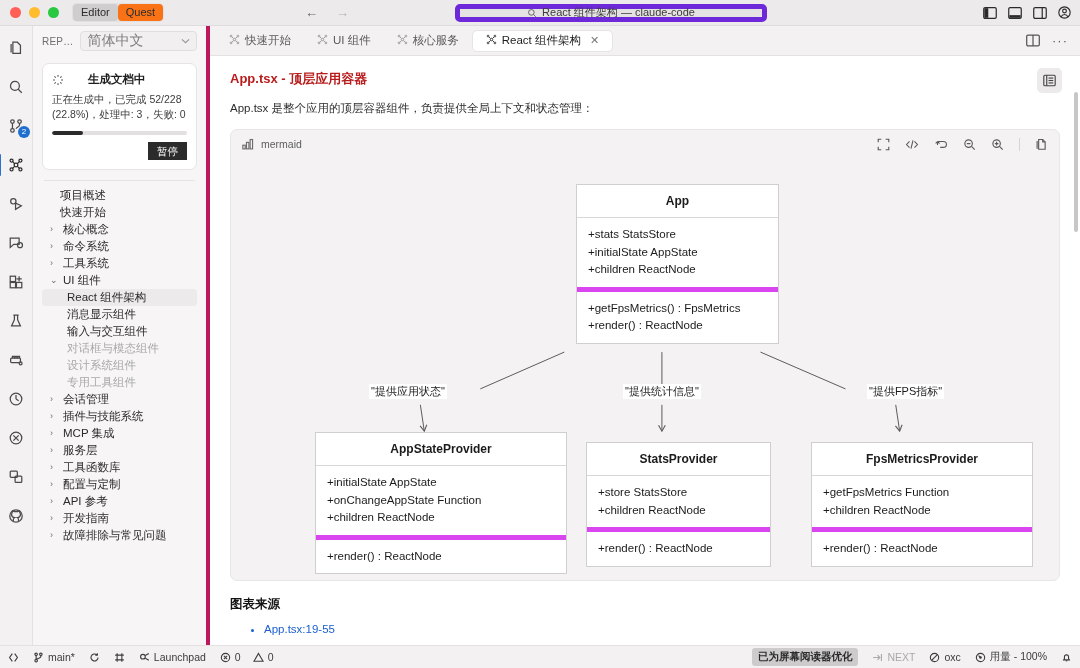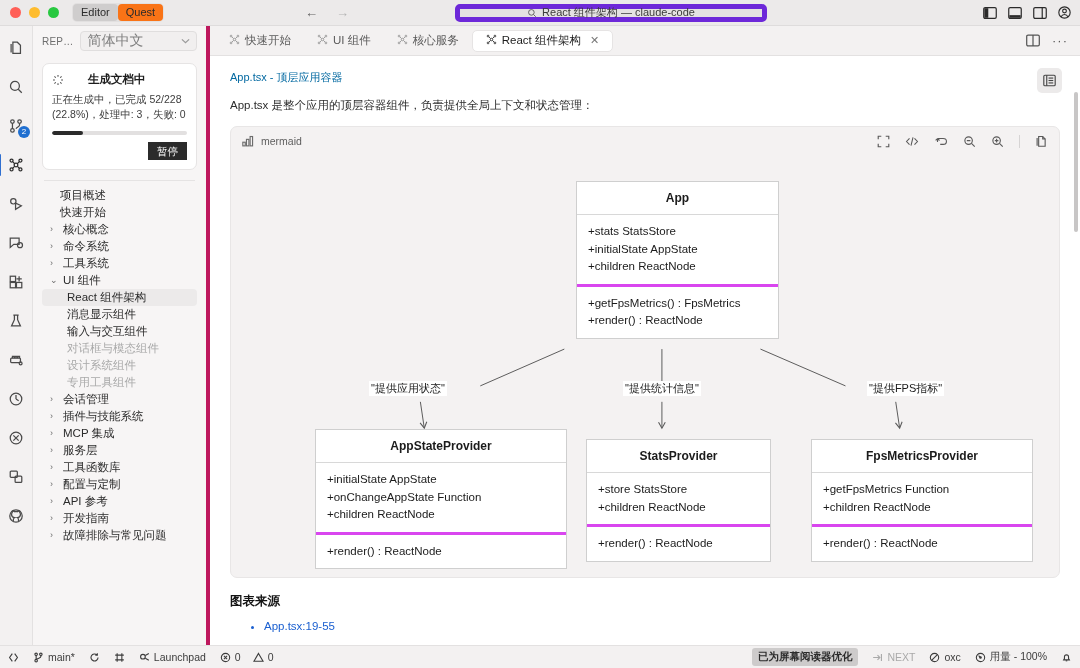--- a/index.html
+++ b/index.html
@@ -125,21 +125,21 @@
   }
   .tab {
     display: flex; align-items: center; gap: 5px; height: 22px;
     padding: 0 13px; font-size: 11.5px; color: #5a5a5a; border-radius: 5px;
   }
   .tab.active { background: #ffffff; color: #1d1d1d; border: 1px solid #e6e4e4; }
   .tab .x { font-size: 11px; color: #777; margin-left: 4px; }
   .tabbar-right { margin-left: auto; display: flex; align-items: center; gap: 12px; padding-right: 6px; color: #555; }
 
   .content { flex: 1; overflow: hidden; position: relative; padding: 14px 20px 0 20px; }
-  .doc-title { font-size: 11px; font-weight: normal; color: #0369a1; }
+  .doc-title { font-size: 13px; font-weight: bold; color: #b91c1c; }
   .doc-para { font-size: 11.5px; color: #2d2d2d; margin-top: 13px; }
 
   .toc-btn {
     position: absolute; right: 18px; top: 12px;
     width: 25px; height: 25px; background: #eceaea; border-radius: 5px;
     display: flex; align-items: center; justify-content: center; color: #444;
   }
 
   
   .mermaid-panel {
@@ -156,21 +156,21 @@
   .uml {
     position: absolute; background: #ffffff; border: 1px solid #cfcfcf;
   }
   .uml .u-title {
     text-align: center; font-size: 12px; font-weight: bold; color: #1b1b1b;
     padding: 9px 0 9px 0; border-bottom: 1px solid #d8d8d8;
   }
   .uml .u-sec {
     padding: 8px 11px; font-size: 11.5px; color: #1b1b1b; line-height: 17.5px;
   }
-  .uml .u-sec + .u-sec { border-top: 3px solid #d946ef; }
+  .uml .u-sec + .u-sec { border-top: 5px solid #d946ef; }
 
   .edge-label {
     position: absolute; background: #ffffff; font-size: 11px; color: #1b1b1b;
     padding: 0 2px; white-space: nowrap;
   }
 
   
   .src-title { font-size: 12.5px; font-weight: bold; color: #141414; margin-top: 15px; }
   .src-list { margin-top: 10px; padding-left: 34px; font-size: 11.5px; }
   .src-list li { color: #1a5fd0; }

